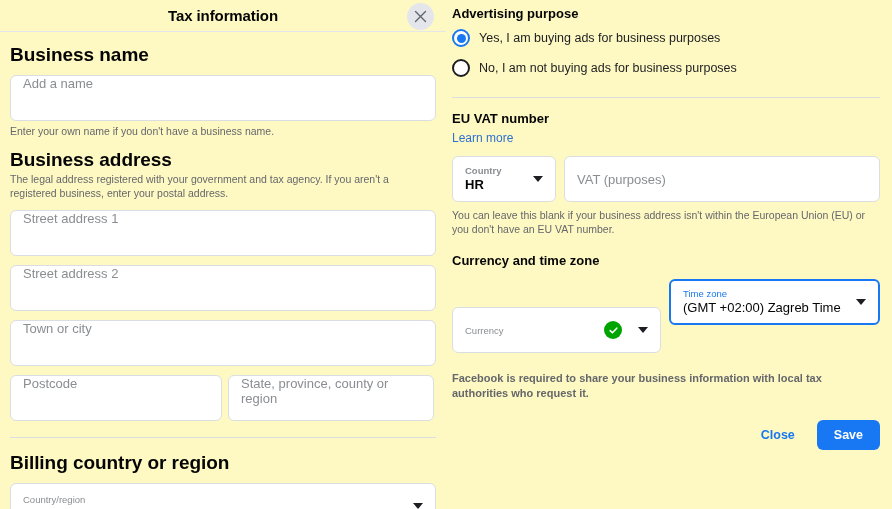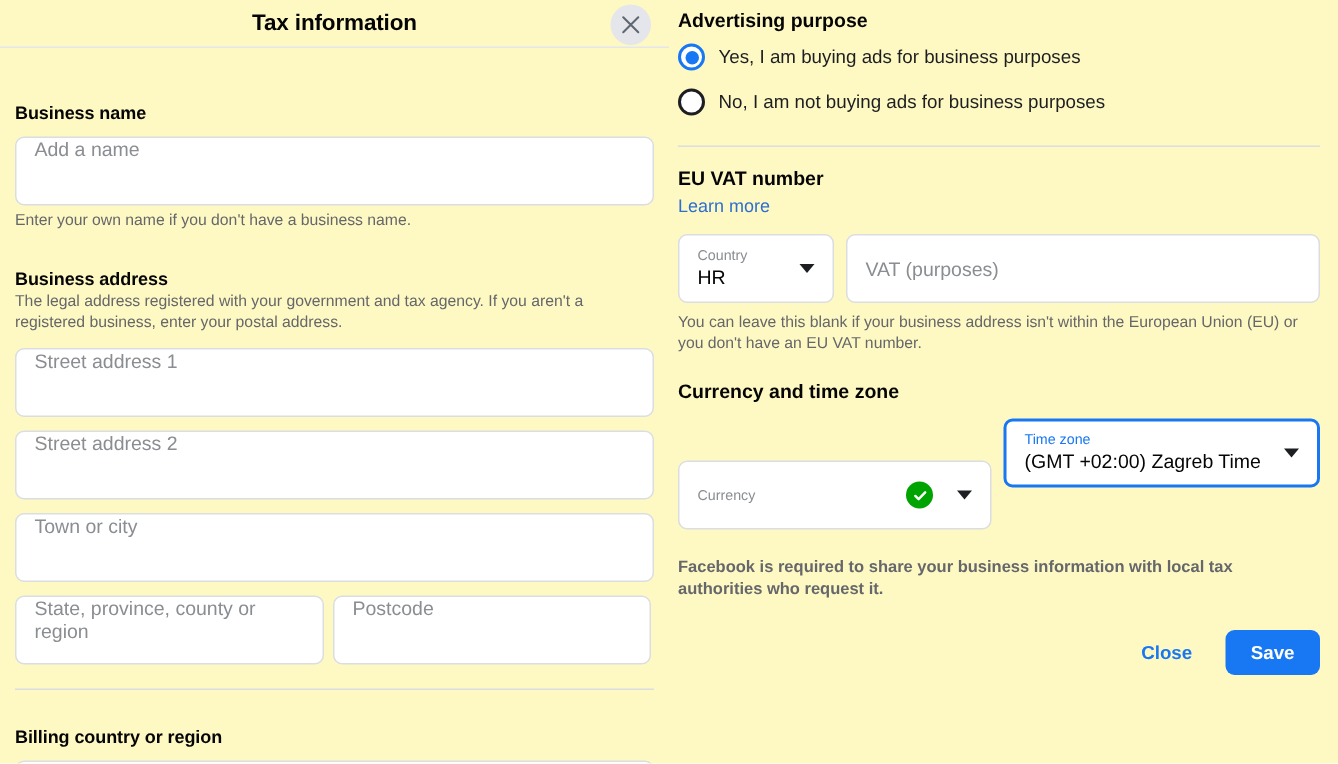--- a/index.html
+++ b/index.html
@@ -56,26 +56,25 @@
     cursor: pointer;
     border: none;
   }
   .close-btn svg { display: block; }
 
   .left-body {
     padding: 12px 10px 0 10px;
   }
 
   .section-title {
-    font-size: 12px;
+    font-size: 19px;
     font-weight: bold;
     color: #050505;
     margin-bottom: 2px;
     letter-spacing: -0.05px;
-    margin-top: 24px;
   }
   .helper-text {
     font-size: 10.5px;
     color: #65676b;
     line-height: 1.33;
     margin-top: 3px;
   }
   .helper-text.tight { margin-top: 4px; }
 
   .field {
@@ -228,21 +227,21 @@
   .r-select .fl-value {
     font-size: 13px;
     color: #050505;
     line-height: 1.35;
   }
   .r-select.focused {
     border: 2px solid #1877f2;
   }
   .r-select.focused .fl-label { color: #1877f2; }
 
-  .w-country { width: 104px; }
+  .w-country { width: 104px; font-weight: bold; }
   .w-vat { flex: 1; }
   .w-currency { width: 212px; margin-top: 28px; }
   .w-tz { width: 214px; }
 
   .text-input-box {
     height: 46px;
     border: 1px solid #dadde1;
     border-radius: 6px;
     display: flex;
     align-items: center;
@@ -348,25 +347,25 @@
           <span class="placeholder">Street address 1</span>
         </div>
         <div class="field">
           <span class="placeholder">Street address 2</span>
         </div>
         <div class="field">
           <span class="placeholder">Town or city</span>
         </div>
 
         <div class="field-row">
+          <div class="field f-right">
+            <span class="placeholder">Postcode</span>
+          </div>
           <div class="field f-left">
             <span class="placeholder">State, province, county or region</span>
-          </div>
-          <div class="field f-right">
-            <span class="placeholder">Postcode</span>
           </div>
         </div>
       </div>
 
       <div class="divider"></div>
 
       <div>
         <div class="section-title">Billing country or region</div>
         <div class="select-field">
           <div class="fl-label">Country/region</div>

